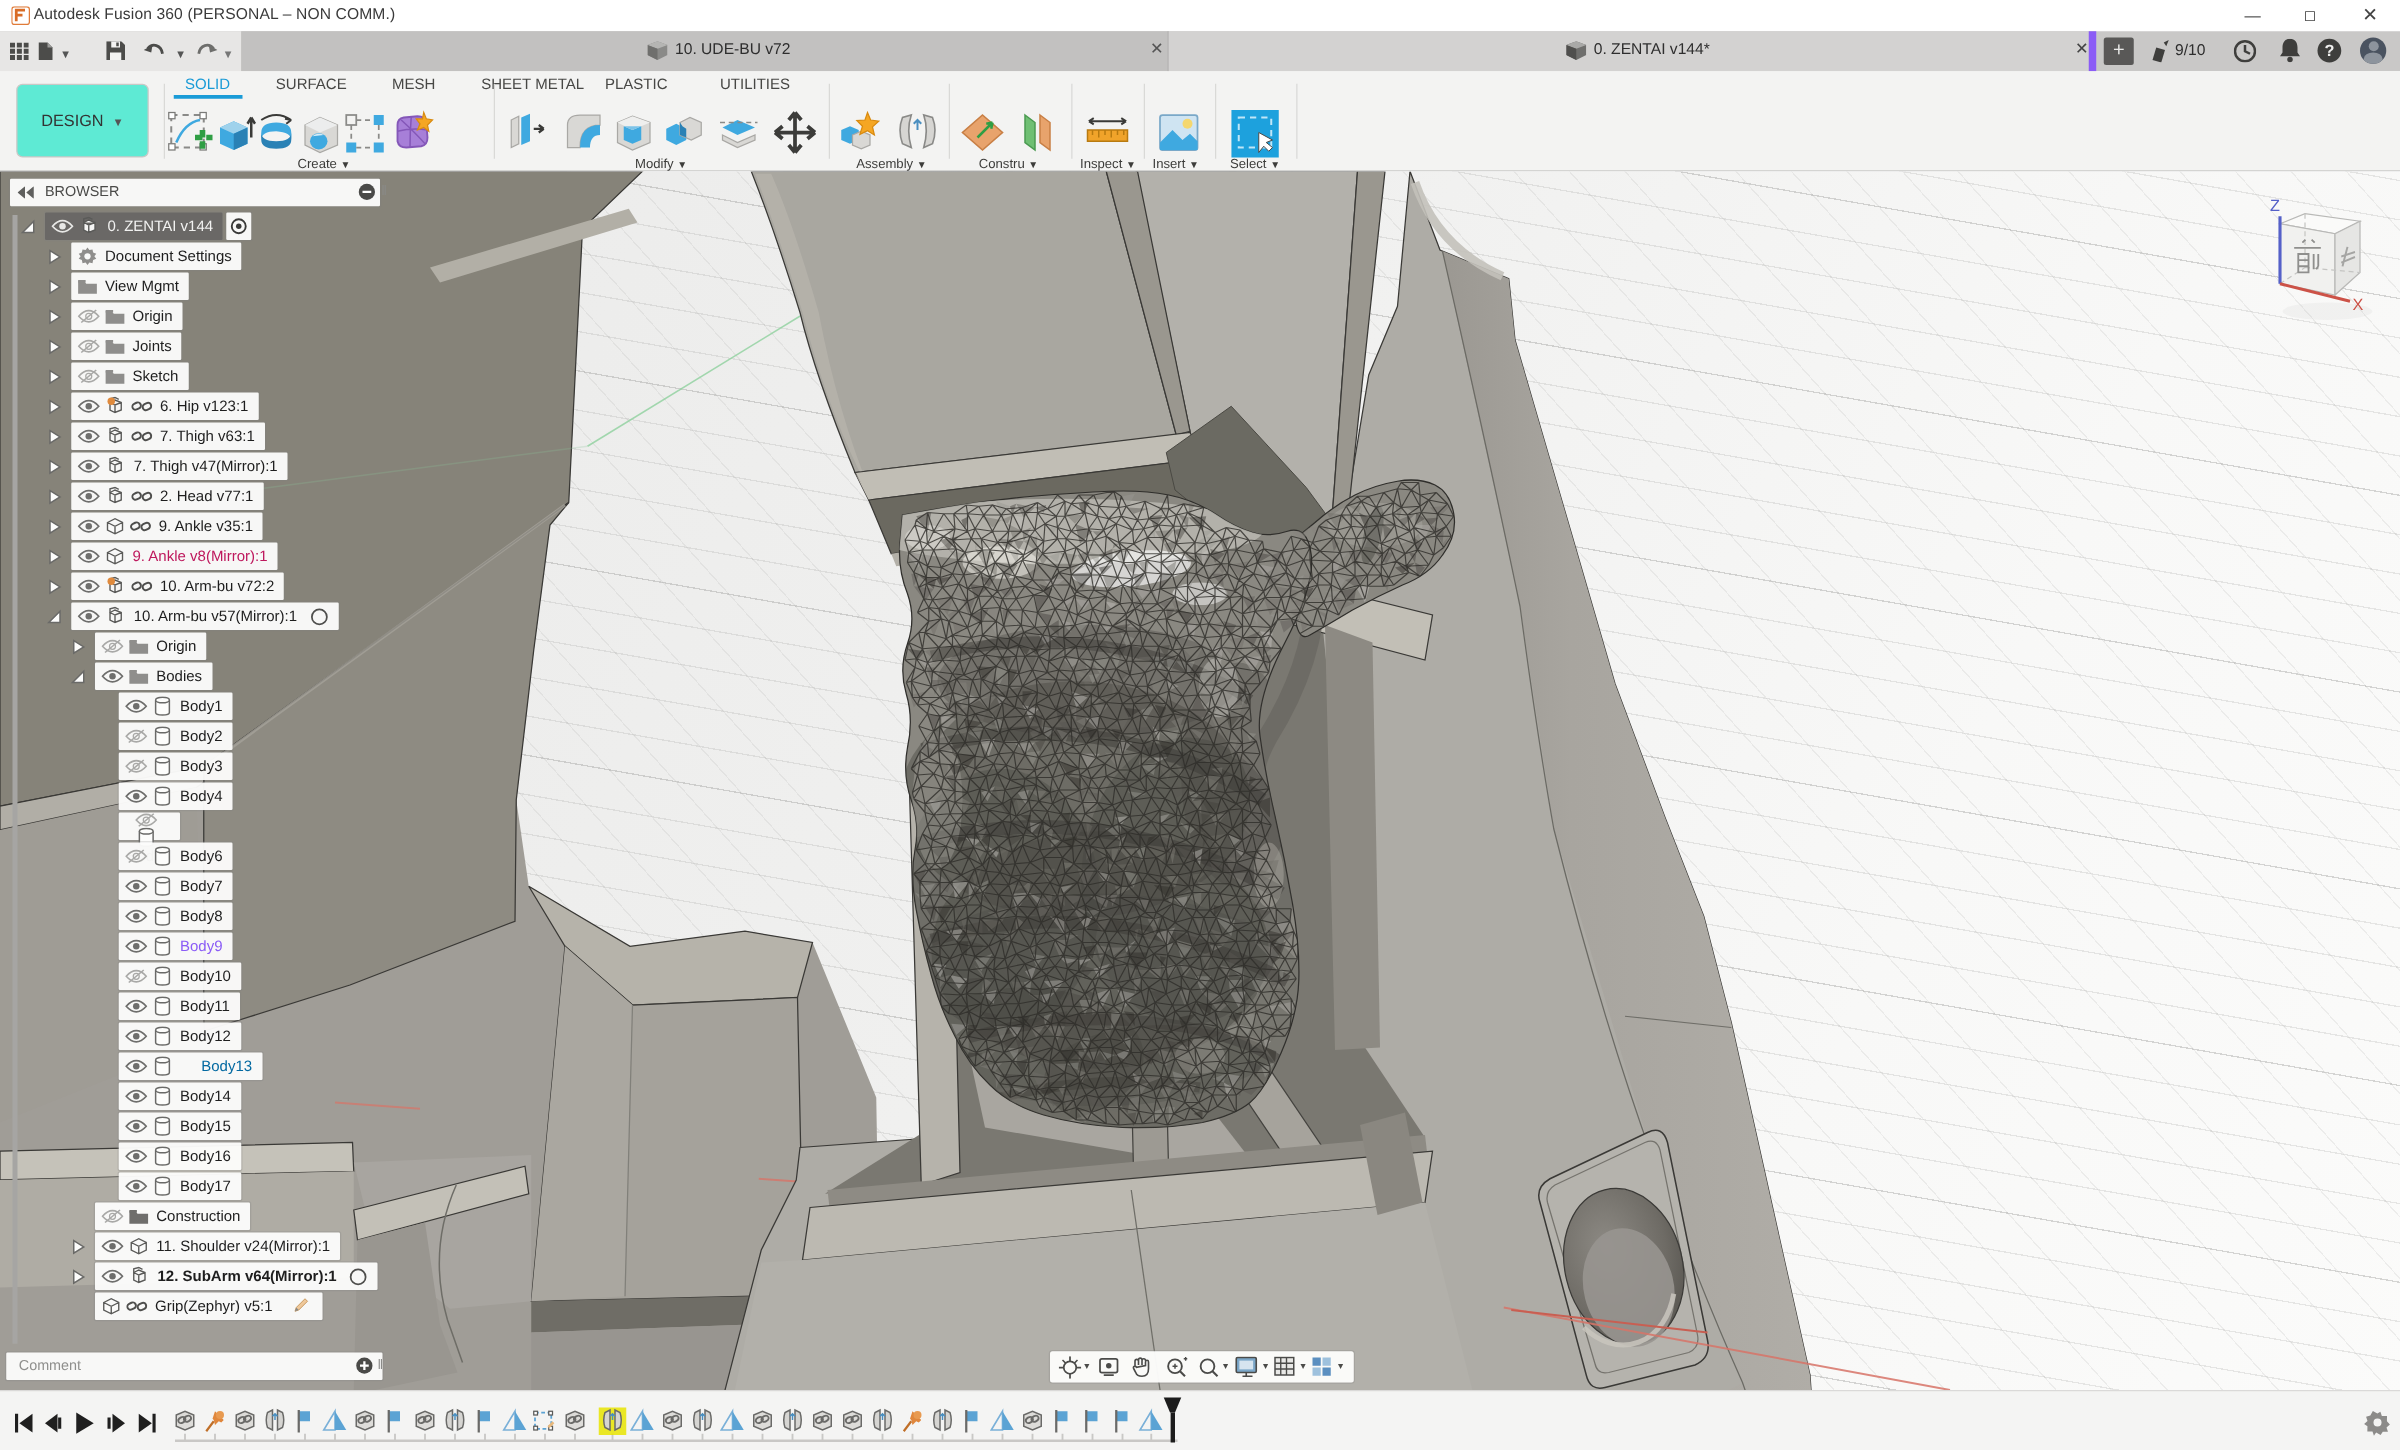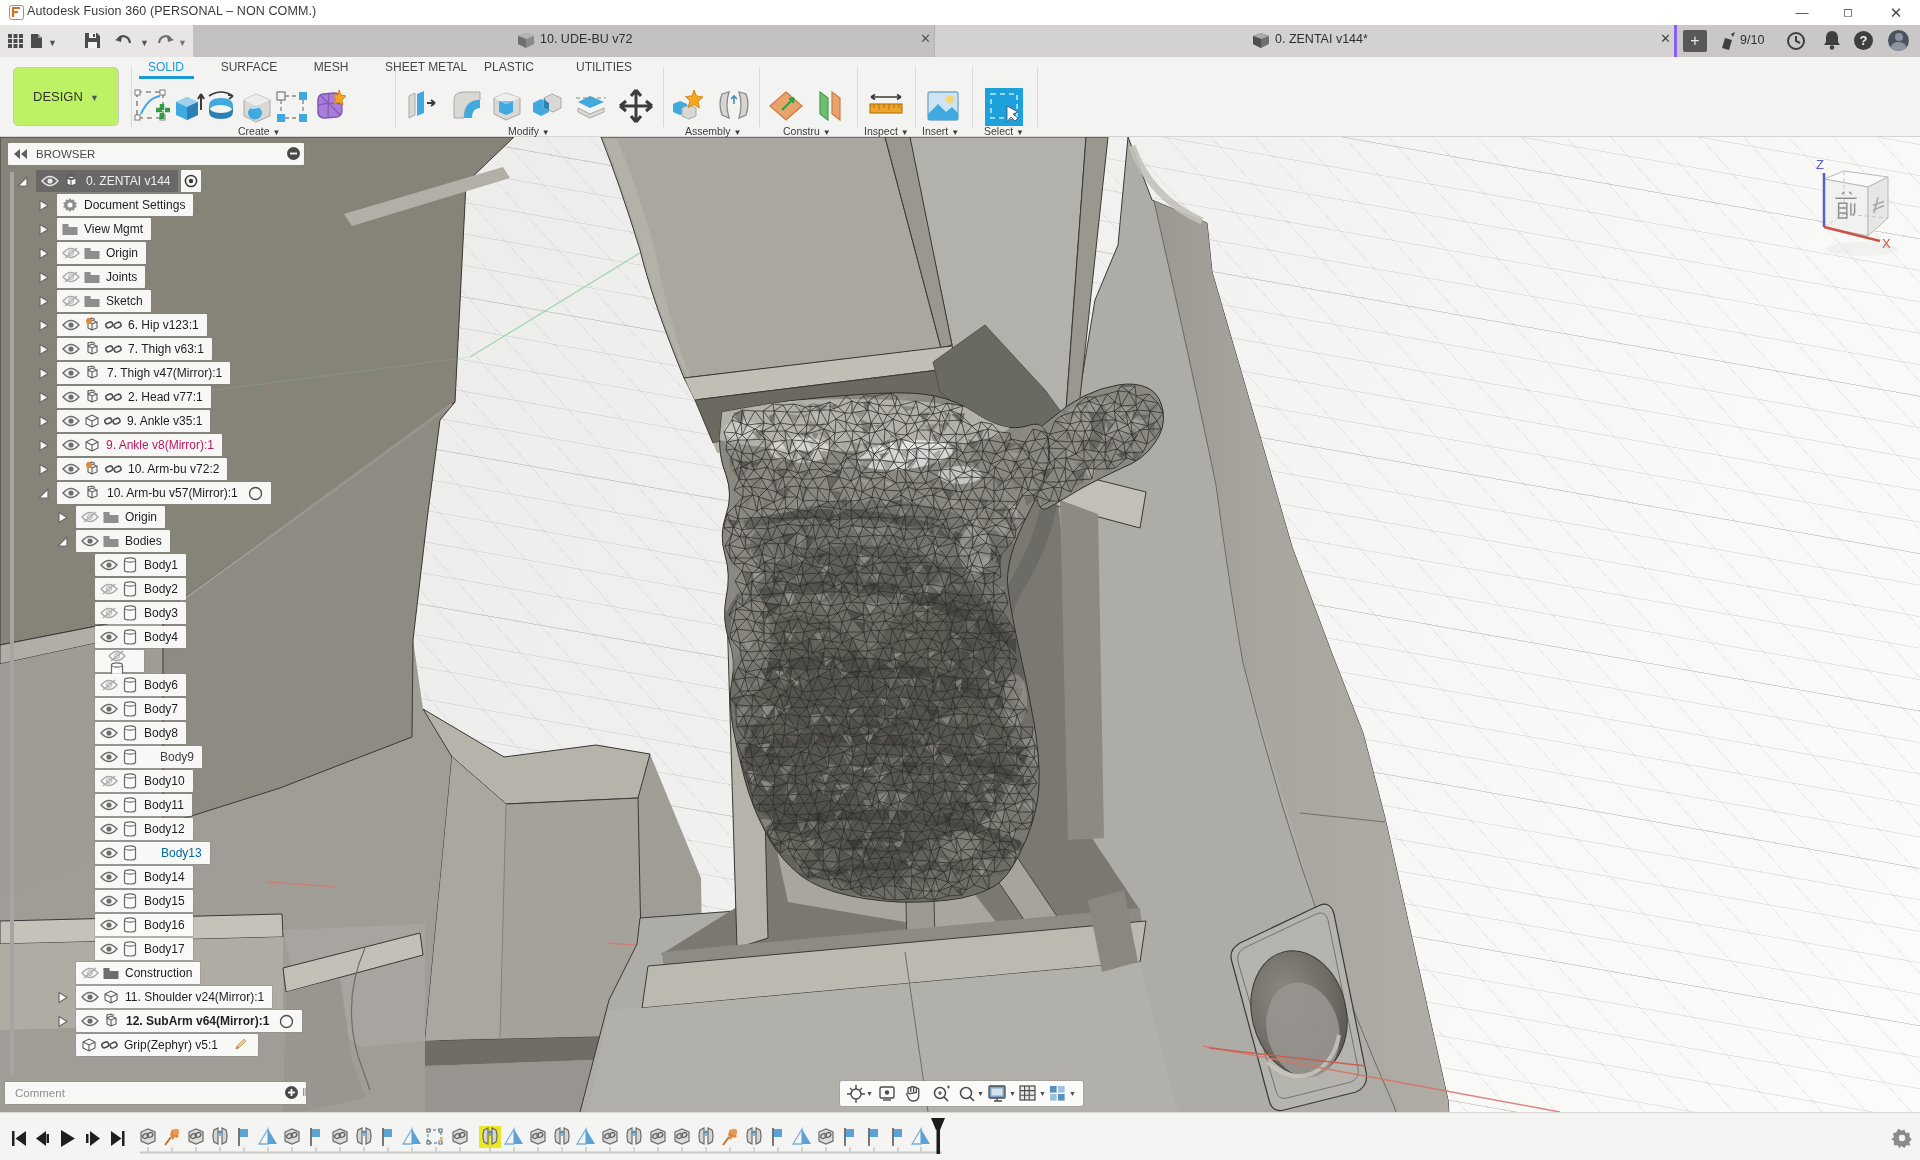--- a/index.html
+++ b/index.html
@@ -4,28 +4,28 @@
 *{margin:0;padding:0;box-sizing:border-box}
 html,body{width:1920px;height:1160px;overflow:hidden;font-family:"Liberation Sans",sans-serif;-webkit-font-smoothing:antialiased}
 .abs{position:absolute}
 #page{position:relative;width:1920px;height:1160px;background:#fff}
 #titlebar{left:0;top:0;width:1920px;height:25px;background:#fff}
 #titletxt{left:27px;top:4px;font-size:12.5px;color:#3a3a3a;letter-spacing:.1px}
 .wbtn{top:0;width:46px;height:25px;color:#444;text-align:center;line-height:25px;font-size:13px}
 #tabbar{left:0;top:25px;width:1920px;height:32px;background:#c9c8c7}
 #qat{left:0;top:0;width:193px;height:32px;background:#e7e6e5}
 #tab1{left:193px;top:0;width:742px;height:32px;background:#c2c1c0;border-right:1px solid #b2b1b0}
-#tab2{left:935px;top:0;width:742px;height:32px;background:#d3d2d1;border-right:3px solid #8b5cf6}
+#tab2{left:935px;top:0;width:742px;height:32px;background:#d3d2d1;border-right:6px solid #8b5cf6}
 .tabtxt{top:7px;font-size:12.5px;color:#2e2e2e}
 #toolbar{left:0;top:57px;width:1920px;height:80px;background:#f3f3f2;border-bottom:1px solid #d4d4d2}
 .rtab{top:3px;font-size:12px;color:#474745;white-space:nowrap}
 .rtab.act{color:#1a9bd7}
 .glabel{top:68px;font-size:10.5px;color:#3c3c3a;white-space:nowrap}
 .gdiv{top:10px;width:1px;height:60px;background:#d9d9d7}
-#designbtn{left:13px;top:10px;width:106px;height:59px;border:1px solid #c9c8c6;border-radius:5px;background:#bef264;text-align:center;line-height:57px;font-size:13px;color:#333}
+#designbtn{left:13px;top:10px;width:106px;height:59px;border:1px solid #c9c8c6;border-radius:5px;background:#5eead4;text-align:center;line-height:57px;font-size:13px;color:#333}
 #canvas{left:0;top:137px;width:1920px;height:1023px;overflow:hidden}
 #gridbase{left:0;top:0;width:1920px;height:1023px;
  background:
   repeating-linear-gradient(10deg, rgba(168,168,166,.26) 0 1px, transparent 1px 31px),
   repeating-linear-gradient(48deg, rgba(168,168,166,.17) 0 1px, transparent 1px 33px),
   repeating-linear-gradient(10deg, rgba(145,145,143,.22) 0 1px, transparent 1px 155px),
   linear-gradient(115deg,#eaeae9 0%,#f0f0ef 45%,#f8f8f7 75%,#fbfbfa 100%)}
 .lbl{position:absolute;height:22px;background:rgba(252,252,251,.96);box-shadow:0 0 0 1px rgba(130,130,128,.28);border-radius:1px;white-space:nowrap;font-size:12px;color:#1e1e1e;display:flex;align-items:center}
 .lbl svg{flex:0 0 auto}
 #combar{left:5px;top:945px;width:301px;height:22px}
@@ -551,21 +551,21 @@
       <div class="lbl" style="left:95px;top:609px;padding:0 8px 0 3px;">
         <span></span>
         <svg width="18" height="12" viewBox="0 0 18 12" style="margin:0 2px">
           <path d="M1 6 Q9 -3 17 6 Q9 15 1 6 Z" fill="none" stroke="#6e6e6c" stroke-width="1.4"></path>
           <circle cx="9" cy="6" r="2.6" fill="#6e6e6c"></circle>
         </svg>
         <svg width="14" height="16" viewBox="0 0 14 16" style="margin:0 3px">
           <path d="M1.5 3 V13 Q1.5 15 7 15 Q12.5 15 12.5 13 V3" fill="#fdfdfc" stroke="#6a6a68" stroke-width="1.2"></path>
           <ellipse cx="7" cy="3" rx="5.5" ry="2.2" fill="#fdfdfc" stroke="#6a6a68" stroke-width="1.2"></ellipse>
         </svg>
-        <span style="margin-left:20px;color:#404040">Body9</span>
+        <span style="margin-left:4px;color:#8b5cf6">Body9</span>
       </div>
       <div class="lbl" style="left:95px;top:633px;padding:0 8px 0 3px;">
         <span></span>
         <svg width="18" height="12" viewBox="0 0 18 12" style="margin:0 2px">
           <path d="M1 6 Q9 -3 17 6 Q9 15 1 6 Z" fill="none" stroke="#a9a9a7" stroke-width="1.3"></path>
           <circle cx="9" cy="6" r="2.4" fill="none" stroke="#a9a9a7"></circle>
           <line x1="3" y1="11" x2="15" y2="1" stroke="#a9a9a7" stroke-width="1.3"></line>
         </svg>
         <svg width="14" height="16" viewBox="0 0 14 16" style="margin:0 3px">
           <path d="M1.5 3 V13 Q1.5 15 7 15 Q12.5 15 12.5 13 V3" fill="#fdfdfc" stroke="#6a6a68" stroke-width="1.2"></path>

